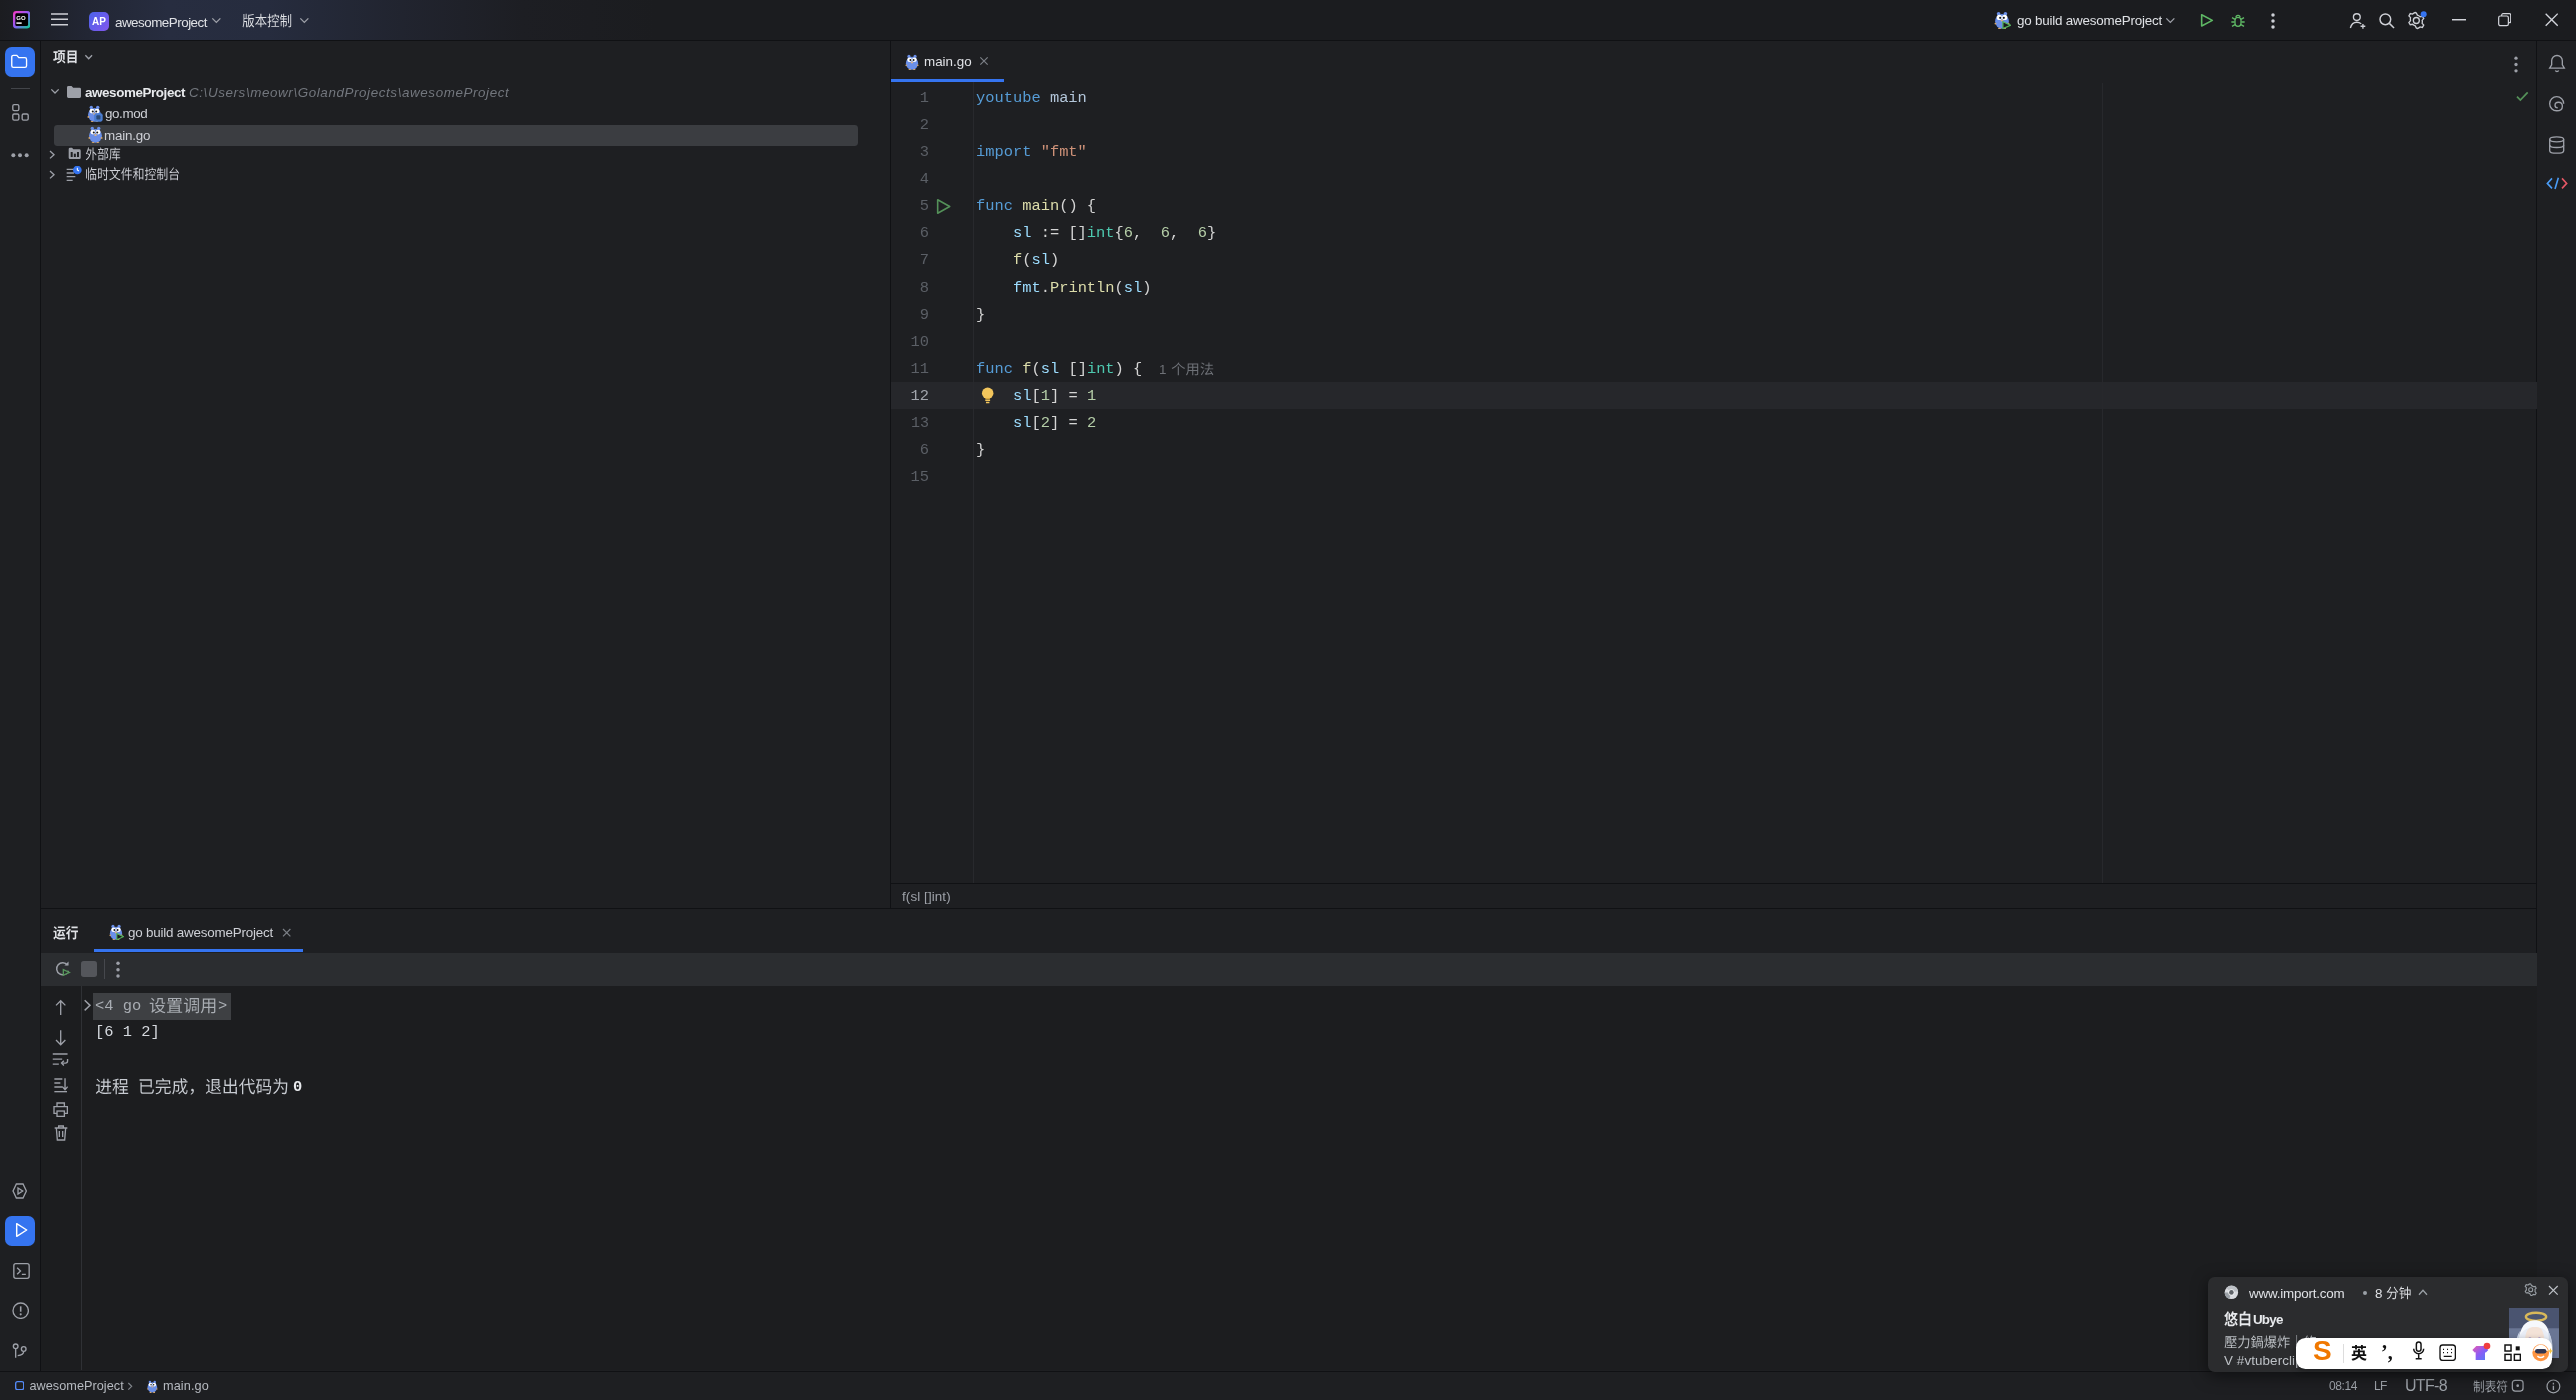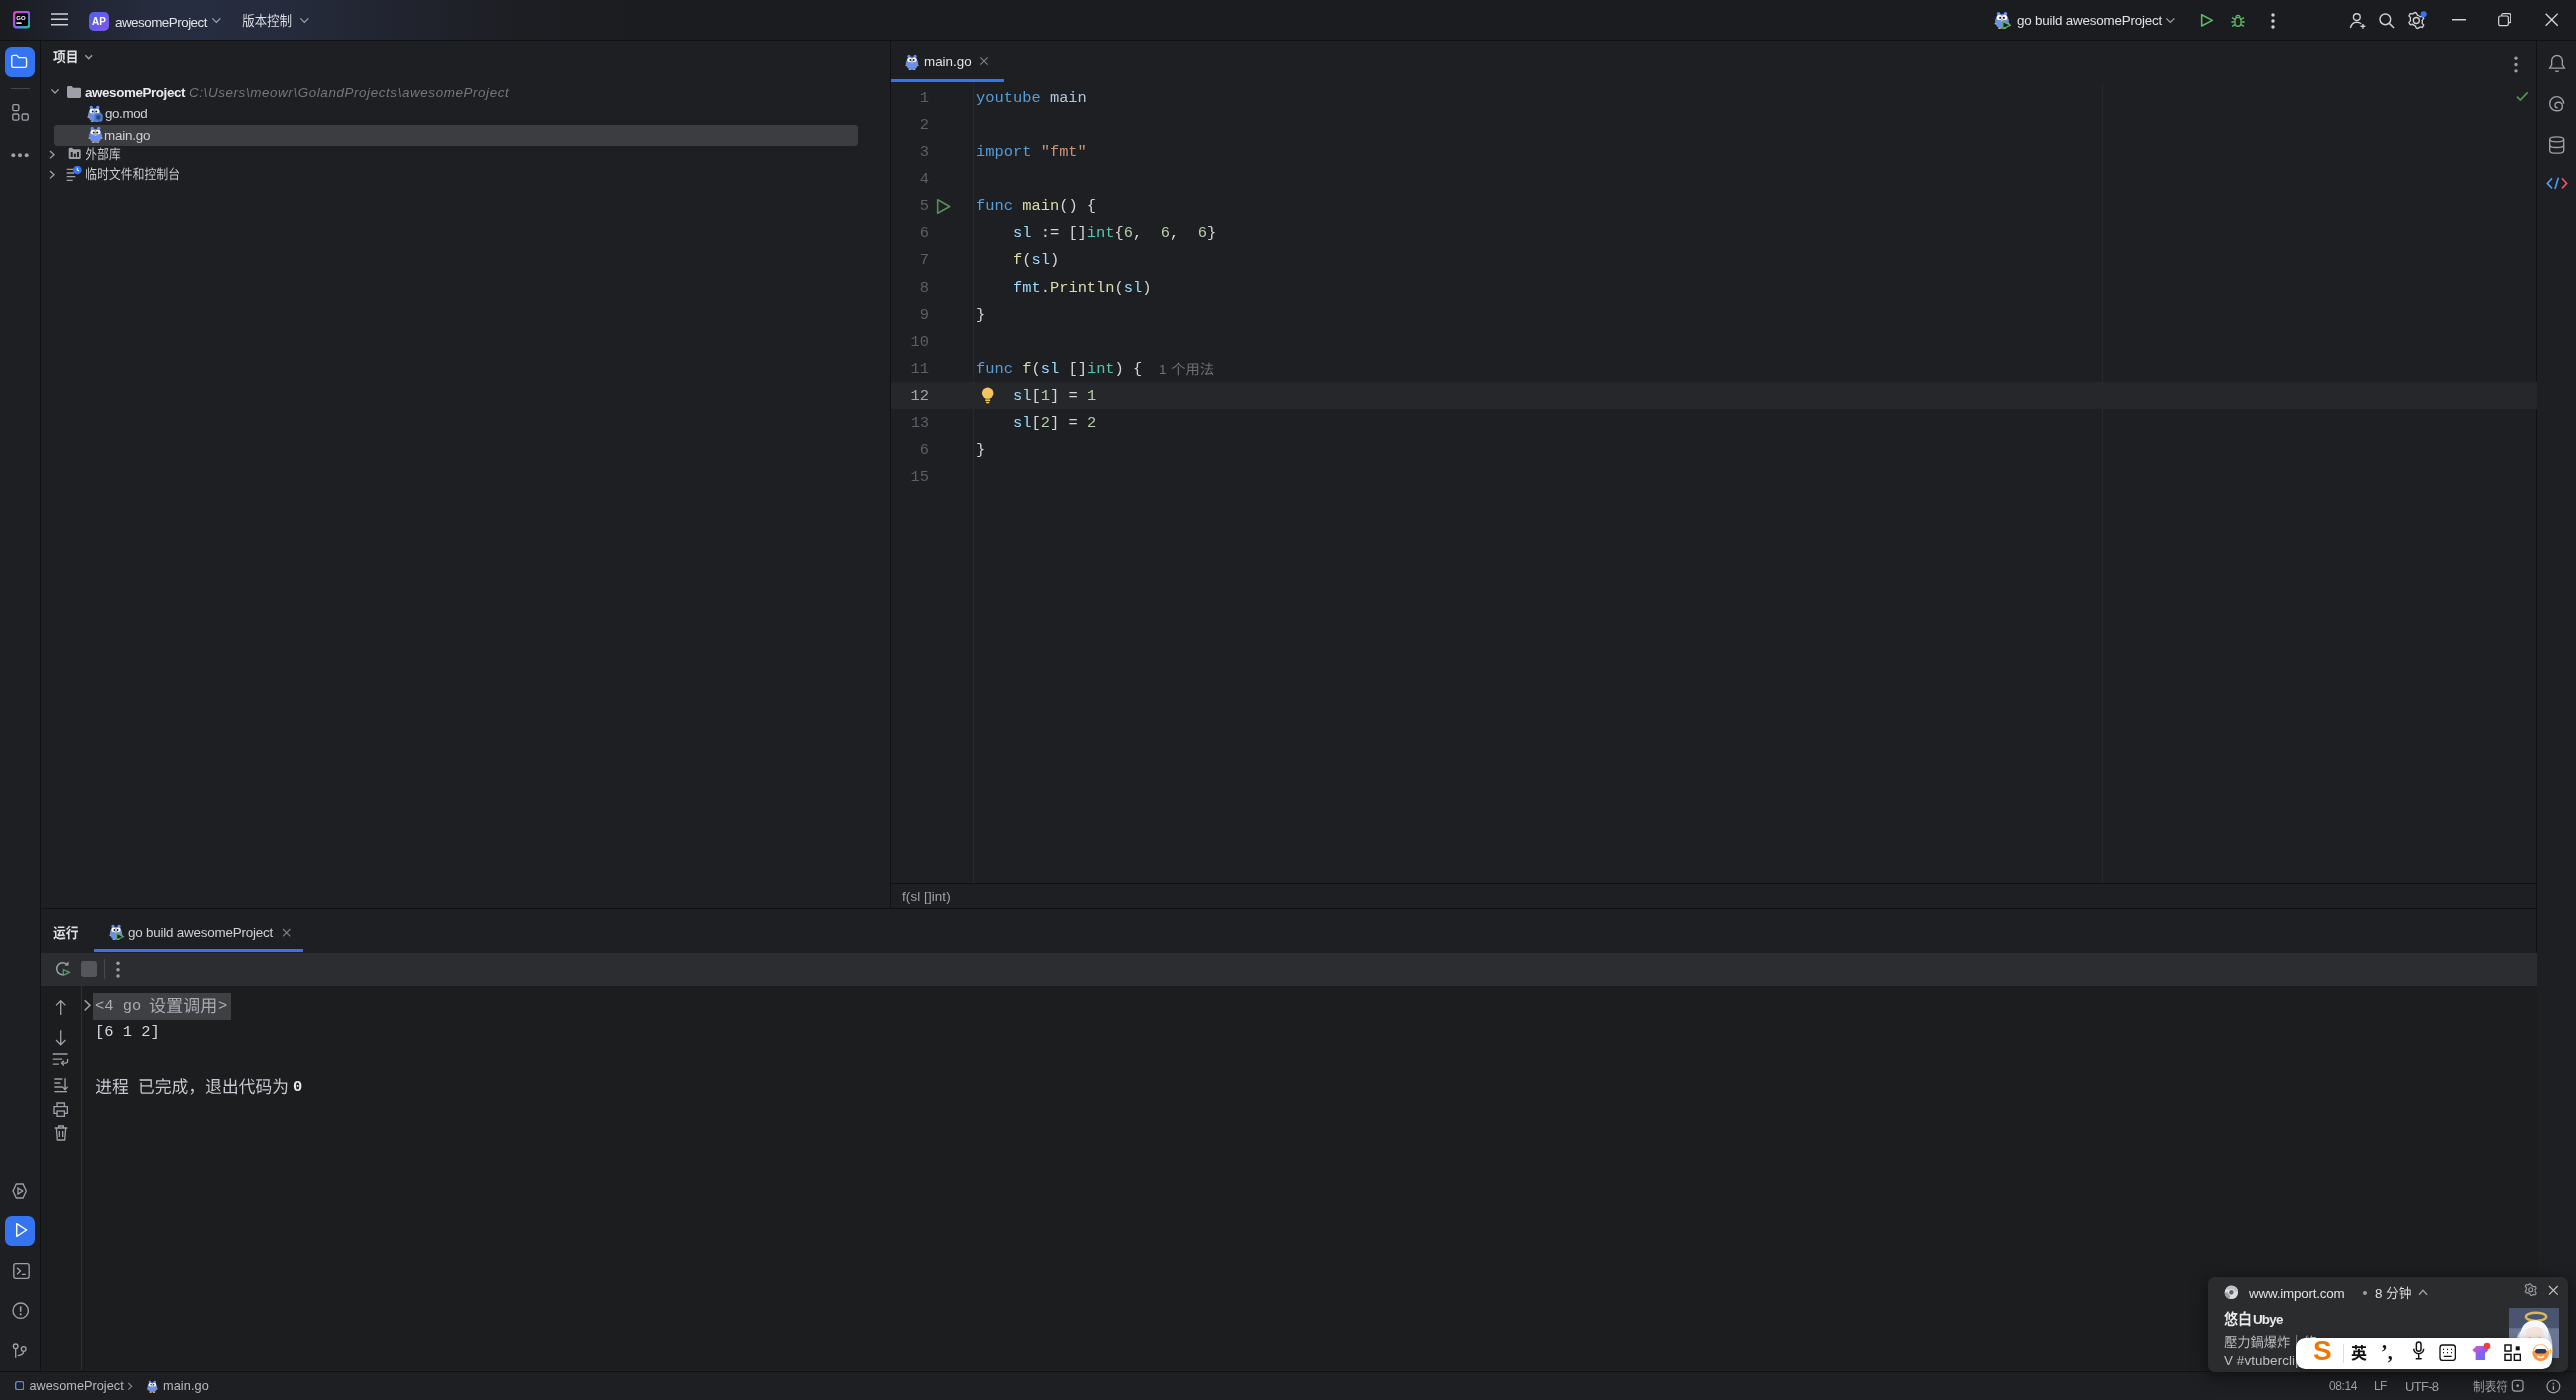--- a/index.html
+++ b/index.html
@@ -490,21 +490,21 @@
     <circle cx="11.4" cy="7.22" r="1.14" fill="#17191c"></circle>
 <ellipse cx="9.5" cy="10.07" rx="1.52" ry="1.045" fill="#d9b38a"></ellipse>
 <ellipse cx="2.66" cy="13.299999999999999" rx="1.045" ry="0.9500000000000001" fill="#d9a86c"></ellipse>
 <ellipse cx="16.34" cy="13.299999999999999" rx="1.045" ry="0.9500000000000001" fill="#d9a86c"></ellipse>
 <ellipse cx="6.84" cy="18.62" rx="1.52" ry="0.855" fill="#d9a86c"></ellipse>
 <ellipse cx="12.16" cy="18.62" rx="1.52" ry="0.855" fill="#d9a86c"></ellipse>
 </svg>
 <div class="a " style="left:163px;top:1386px;transform:translateY(-50%);font-size:12.7px;color:#b6bac0;white-space:pre;letter-spacing:0.1px;">main.go</div>
 <div class="a " style="left:2329px;top:1386px;transform:translateY(-50%);font-size:12px;color:#a1a6ad;white-space:pre;letter-spacing:-0.4px;">08:14</div>
 <div class="a " style="left:2374px;top:1386px;transform:translateY(-50%);font-size:12px;color:#a1a6ad;white-space:pre;letter-spacing:-0.7px;">LF</div>
-<div class="a " style="left:2405px;top:1386px;transform:translateY(-50%);font-size:13px;color:#a1a6ad;white-space:pre;letter-spacing:-0.7px;">UTF-8</div>
+<div class="a " style="left:2405px;top:1386px;transform:translateY(-50%);font-size:16px;color:#a1a6ad;white-space:pre;letter-spacing:-0.7px;">UTF-8</div>
 <svg style="position:absolute;left:2473px;top:1373px" width="35" height="27" viewBox="0 0 52 40" fill="#a1a6ad">
     <g transform="translate(0.0,27.4) scale(0.0173,-0.0200)">
       <path d="M676 748V194H747V748ZM854 830V23C854 7 849 2 834 2C815 1 759 1 700 3C710 -20 721 -55 725 -76C800 -76 855 -74 885 -62C916 -48 928 -26 928 24V830ZM142 816C121 719 87 619 41 552C60 545 93 532 108 524C125 553 142 588 158 627H289V522H45V453H289V351H91V2H159V283H289V-79H361V283H500V78C500 67 497 64 486 64C475 63 442 63 400 65C409 46 418 19 421 -1C476 -1 515 0 538 11C563 23 569 42 569 76V351H361V453H604V522H361V627H565V696H361V836H289V696H183C194 730 204 766 212 802Z"></path>
     </g>
     <g transform="translate(17.3,27.4) scale(0.0173,-0.0200)">
       <path d="M252 -79C275 -64 312 -51 591 38C587 54 581 83 579 104L335 31V251C395 292 449 337 492 385C570 175 710 23 917 -46C928 -26 950 3 967 19C868 48 783 97 714 162C777 201 850 253 908 302L846 346C802 303 732 249 672 207C628 259 592 319 566 385H934V450H536V539H858V601H536V686H902V751H536V840H460V751H105V686H460V601H156V539H460V450H65V385H397C302 300 160 223 36 183C52 168 74 140 86 122C142 142 201 170 258 203V55C258 15 236 -2 219 -11C231 -27 247 -61 252 -79Z"></path>
     </g>
     <g transform="translate(34.6,27.4) scale(0.0173,-0.0200)">
       <path d="M395 277C439 213 495 127 521 76L585 115C557 164 500 247 456 309ZM734 541V432H337V363H734V16C734 -1 728 -5 708 -6C690 -7 623 -7 552 -5C563 -26 574 -57 578 -78C668 -78 727 -77 761 -66C795 -54 807 -32 807 15V363H943V432H807V541ZM260 550C209 441 126 332 41 261C57 246 83 215 93 200C126 229 159 264 190 303V-80H263V405C288 445 311 485 331 526ZM182 843C151 743 98 643 36 578C54 569 85 548 99 536C132 575 164 625 193 680H245C267 634 292 579 306 545L373 568C361 596 339 640 319 680H475V744H223C235 771 246 799 255 826ZM576 843C546 743 491 648 425 586C443 576 474 555 488 543C523 580 557 627 586 680H655C683 639 714 590 728 559L794 586C781 611 758 646 734 680H934V744H617C628 771 638 798 647 826Z"></path>
     </g>

